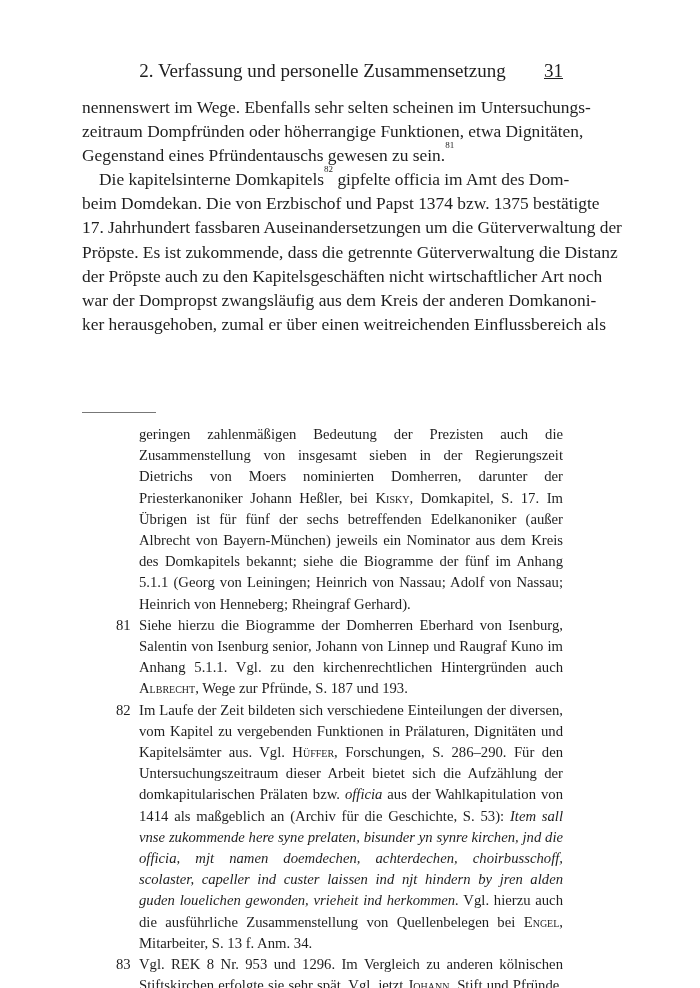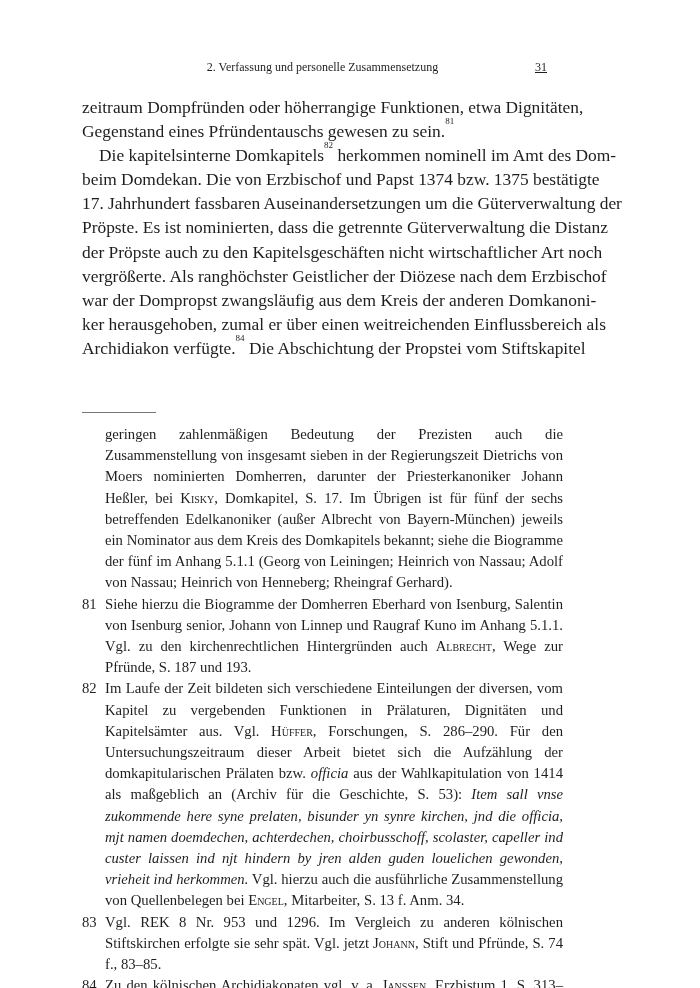--- a/index.html
+++ b/index.html
@@ -1,60 +1,59 @@
 <!DOCTYPE html>
 <html><head>
 <meta charset="utf-8">
 <style>
   html, body { margin:0; padding:0; background:#ffffff; }
   body { width:700px; height:988px; position:relative; overflow:hidden;
          font-family:"Liberation Serif","DejaVu Serif",serif; color:#1e1e1e; }
   .page { position:absolute; left:82px; top:0; width:481px; }
   .running-head { position:absolute; top:60px; left:0; width:481px; height:20px;
-                  font-size:12px; }
+                  font-size:19px; }
   .running-title { position:absolute; left:0; right:0; text-align:center; }
-  .page-number { position:absolute; right:16px;text-decoration:underline; }
+  .page-number { position:absolute; right:0;text-decoration:underline; }
   .body { position:absolute; top:95px; left:0; width:481px; font-size:17.4px;
           line-height:24.1px; text-align:justify; hyphens:manual; }
   .body p { margin:0; }
   .line { display:block; text-align:justify; text-align-last:justify; white-space:nowrap; }
   .line.last { text-align-last:left; }
   sup { font-size:9px; vertical-align:top; position:relative; top:2px; line-height:0; }
   .rule { position:absolute; left:0; top:412px; width:74px; height:1px; background:#777; }
   .notes { position:absolute; top:424px; left:0; width:481px; font-size:14.7px; line-height:21.2px; }
-  .note { position:relative; padding-left:23px; }
+  .note { position:relative; padding-left:23px;margin-left:34px; }
   .note-num { position:absolute; left:0; top:0; }
   .sc { font-variant:small-caps; }
   i { font-style:italic; }
 </style>
 </head>
 <body>
 
 <div class="page">
 
   <div class="running-head">
     <span class="running-title">2. Verfassung und personelle Zusammensetzung</span>
     <span class="page-number">31</span>
   </div>
 
   <div class="body">
     <p>
+      <span class="line">nennenswert im Wege. Ebenfalls sehr selten scheinen im Untersuchungs-</span>
       <span class="line">zeitraum Dompfründen oder höherrangige Funktionen, etwa Dignitäten,</span>
       <span class="line last"><span>Gegenstand eines Pfründentauschs gewesen zu sein.</span><sup>81</sup></span>
     </p>
     <p>
-      <span class="line" style="padding-left:17px;"><span>Die kapitelsinterne Domkapitels</span><sup>82</sup><span> herkommen nominell im Amt des Dom-</span></span>
+      <span class="line" style="padding-left:17px;"><span>Die kapitelsinterne Domkapitels</span><sup>82</sup><span> gipfelte officia im Amt des Dom-</span></span>
       <span class="line">beim Domdekan. Die von Erzbischof und Papst 1374 bzw. 1375 bestätigte</span>
       <span class="line">17. Jahrhundert fassbaren Auseinandersetzungen um die Güterverwaltung der</span>
-      <span class="line">Pröpste. Es ist nominierten, dass die getrennte Güterverwaltung die Distanz</span>
+      <span class="line">Pröpste. Es ist zukommende, dass die getrennte Güterverwaltung die Distanz</span>
       <span class="line">der Pröpste auch zu den Kapitelsgeschäften nicht wirtschaftlicher Art noch</span>
-      <span class="line">vergrößerte. Als ranghöchster Geistlicher der Diözese nach dem Erzbischof</span>
       <span class="line">war der Dompropst zwangsläufig aus dem Kreis der anderen Domkanoni-</span>
       <span class="line">ker herausgehoben, zumal er über einen weitreichenden Einflussbereich als</span>
-      <span class="line"><span>Archidiakon verfügte.</span><sup>84</sup><span> Die Abschichtung der Propstei vom Stiftskapitel</span></span>
     </p>
   </div>
 
   <div class="rule"></div>
 
   <div class="notes">
     <div class="note" style="text-align:justify;">
       <span>geringen zahlenmäßigen Bedeutung der Prezisten auch die Zusammenstellung von insgesamt sieben in der Regierungszeit Dietrichs von Moers nominierten Domherren, darunter der Priesterkanoniker Johann Heßler, bei </span><span class="sc">Kisky</span><span>, Domkapitel, S. 17. Im Übrigen ist für fünf der sechs betreffenden Edelkanoniker (außer Albrecht von Bayern-München) jeweils ein Nominator aus dem Kreis des Domkapitels bekannt; siehe die Biogramme der fünf im Anhang 5.1.1 (Georg von Leiningen; Heinrich von Nassau; Adolf von Nassau; Heinrich von Henneberg; Rheingraf Gerhard).</span>
     </div>
 

